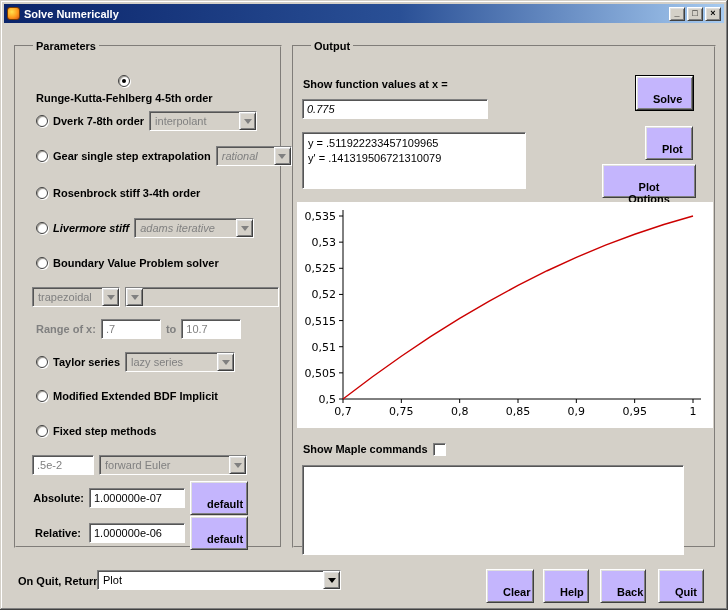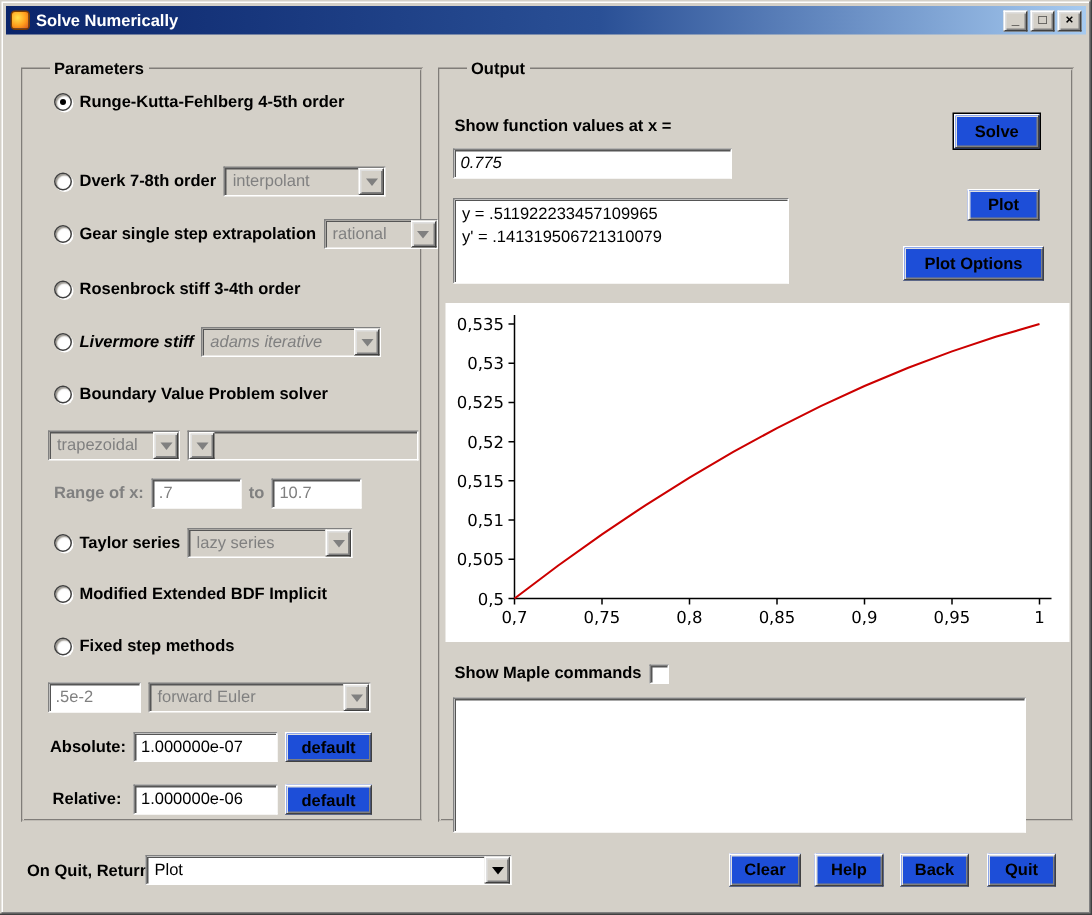--- a/index.html
+++ b/index.html
@@ -73,24 +73,24 @@
   
   .tinput, .sunkbox {
     background: #fff; border: 1px solid; border-color: #808080 #ffffff #ffffff #808080;
     box-shadow: inset 1px 1px 0 #555;
   }
   .tinput { height: 20px; font-size: 11px; font-family: "Liberation Sans", sans-serif; padding: 2px 4px; color: #000; }
   .tinput.dimval { color: #808080; }
 
   
   .btn {
-    background: #1d4ed8; font-size: 11px; font-weight: bold; font-family: "Liberation Sans", sans-serif;
+    background: #c4b5fd; font-size: 11px; font-weight: bold; font-family: "Liberation Sans", sans-serif;
     border: 1px solid; border-color: #ffffff #404040 #404040 #ffffff;
     box-shadow: inset 1px 1px 0 #dfdfdf, inset -1px -1px 0 #808080;
-    padding: 4px; text-align: center;
+    padding: 16px; text-align: center;
   }
   .btn-default { box-shadow: 0 0 0 1px #000, inset 1px 1px 0 #dfdfdf, inset -1px -1px 0 #808080; }
 
   .checkbox { width: 13px; height: 13px; flex: 0 0 auto; }
 
   .plot-area { position: absolute; left: 3px; top: 150px; width: 416px; height: 226px; background: #fff; }
 
   .result-box { position: absolute; padding: 3px 5px; line-height: 15px; font-weight: normal; overflow: hidden; }
 
   .flabel { font-weight: bold; }
@@ -107,40 +107,40 @@
     <span class="tbtns">
       <button class="tbtn">_</button>
       <button class="tbtn">□</button>
       <button class="tbtn">×</button>
     </span>
   </div>
 
   <fieldset class="fs-params">
     <legend>Parameters</legend>
 
-    <div class="row" style="left:20px; top:5px;">
+    <div class="row" style="left:20px; top:23px;flex-direction:column;">
       <span class="radio checked"></span>
       <span class="rlabel">Runge-Kutta-Fehlberg 4-5th order</span>
     </div>
 
     <div class="row" style="left:20px; top:58px;">
       <span class="radio"></span>
       <span class="rlabel">Dverk 7-8th order</span>
       <span class="combo disabled" style="width:108px;">
         <span class="cval">interpolant</span>
         <span class="cbtn">
             <span class="arrow-down"></span>
           </span>
       </span>
     </div>
 
     <div class="row" style="left:20px; top:93px;">
       <span class="radio"></span>
       <span class="rlabel">Gear single step extrapolation</span>
-      <span class="combo disabled" style="width:76px;">
+      <span class="combo disabled" style="width:76px;font-style:italic;">
         <span class="cval">rational</span>
         <span class="cbtn">
             <span class="arrow-down"></span>
           </span>
       </span>
     </div>
 
     <div class="row" style="left:20px; top:130px;">
       <span class="radio"></span>
       <span class="rlabel">Rosenbrock stiff 3-4th order</span>

